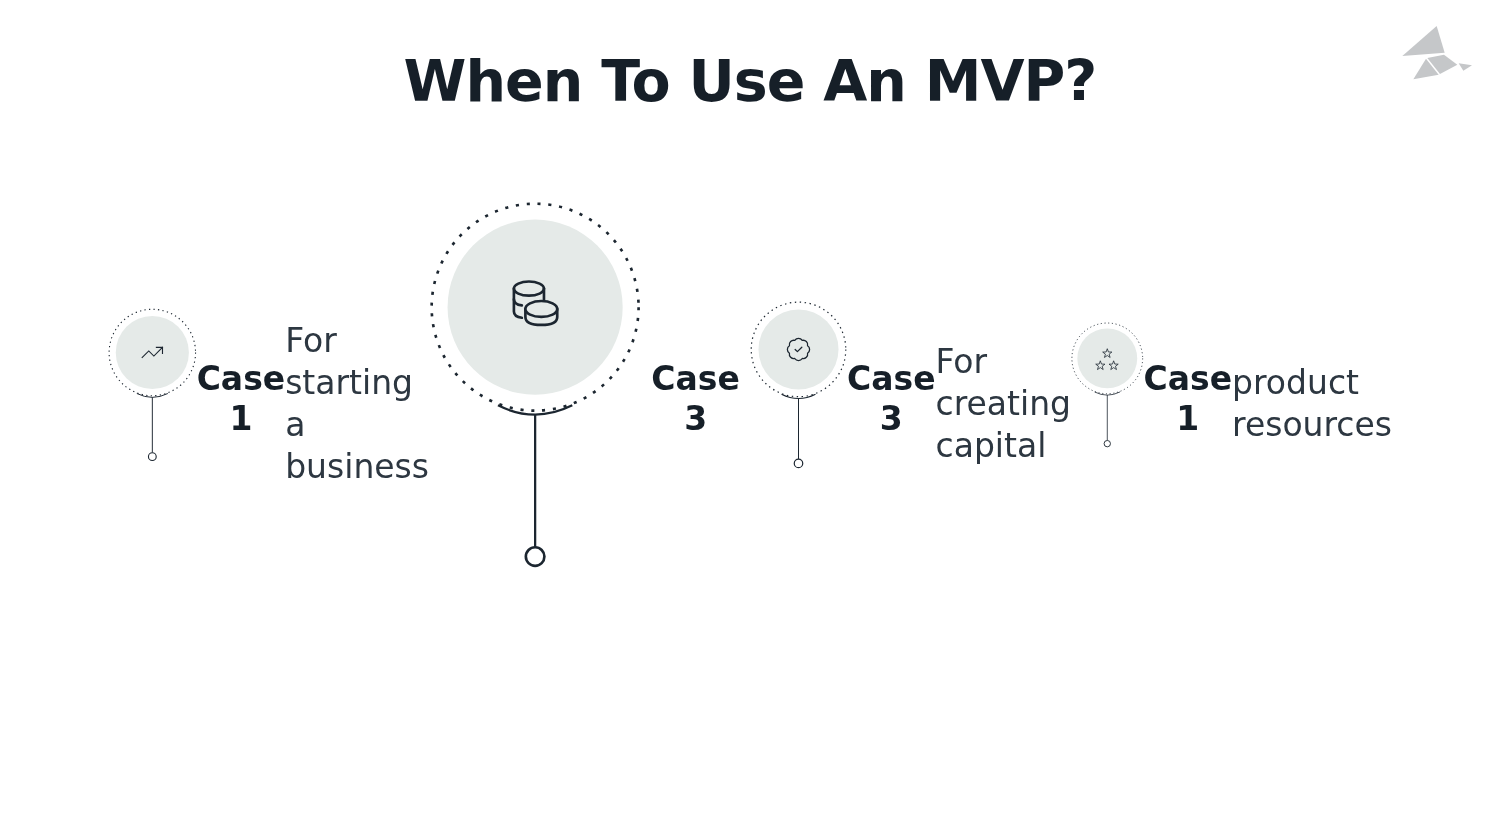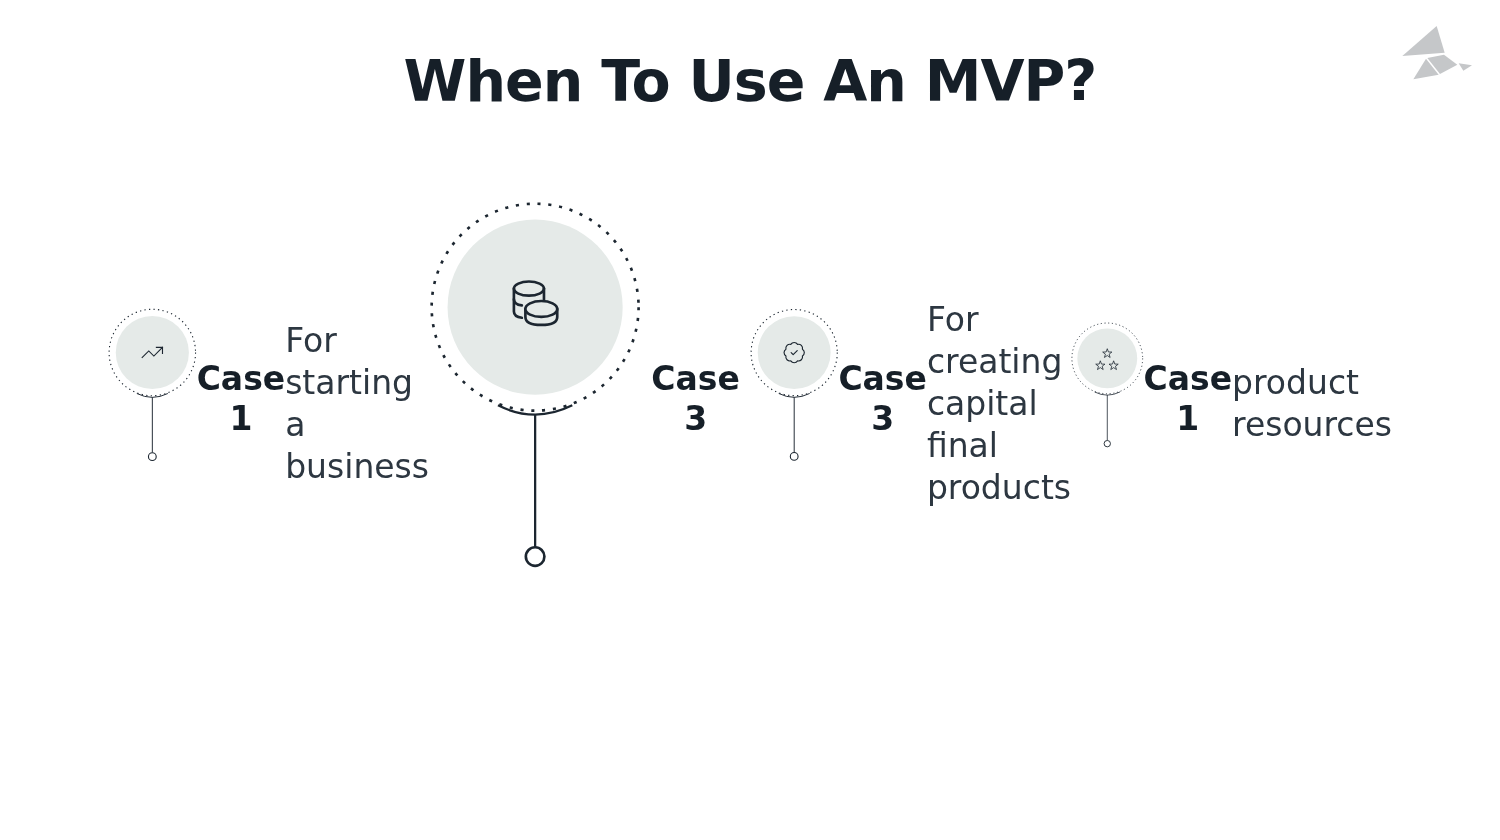--- a/index.html
+++ b/index.html
@@ -100,21 +100,20 @@
           <path d="m9 12 2 2 4-4"></path>
         </svg>
       </g>
       <path d="M 78,233 Q 120,254 162,233" fill="none" stroke="#1c2630" stroke-width="2.6"></path>
       <line x1="120" y1="243" x2="120" y2="393" stroke="#1c2630" stroke-width="2.6"></line>
       <circle cx="120" cy="404" r="10.5" fill="#ffffff" stroke="#1c2630" stroke-width="3"></circle>
     </svg>
     <div class="case-label">Case 3</div>
     <div class="case-desc">
       <span>For creating capital</span>
-      <span>final products</span>
     </div>
   </div>
 
   <div class="case-col">
     <svg class="case-graphic" width="240" height="420" viewBox="0 0 240 420">
       <circle cx="120" cy="122" r="117" fill="none" stroke="#1c2630" stroke-width="3" stroke-dasharray="3.5 8.8"></circle>
       <circle cx="120" cy="122" r="99" fill="#e5eae8"></circle>
       <g fill="none" stroke="#1c2630" stroke-width="2.6" stroke-linejoin="round">
         <path transform="translate(120,106)" d="M0,-16 L3.82,-5.26 L15.22,-4.94 L6.18,2.01 L9.4,12.94 L0,6.5 L-9.4,12.94 L-6.18,2.01 L-15.22,-4.94 L-3.82,-5.26 Z"></path>
         <path transform="translate(97,146)" d="M0,-16 L3.82,-5.26 L15.22,-4.94 L6.18,2.01 L9.4,12.94 L0,6.5 L-9.4,12.94 L-6.18,2.01 L-15.22,-4.94 L-3.82,-5.26 Z"></path>

